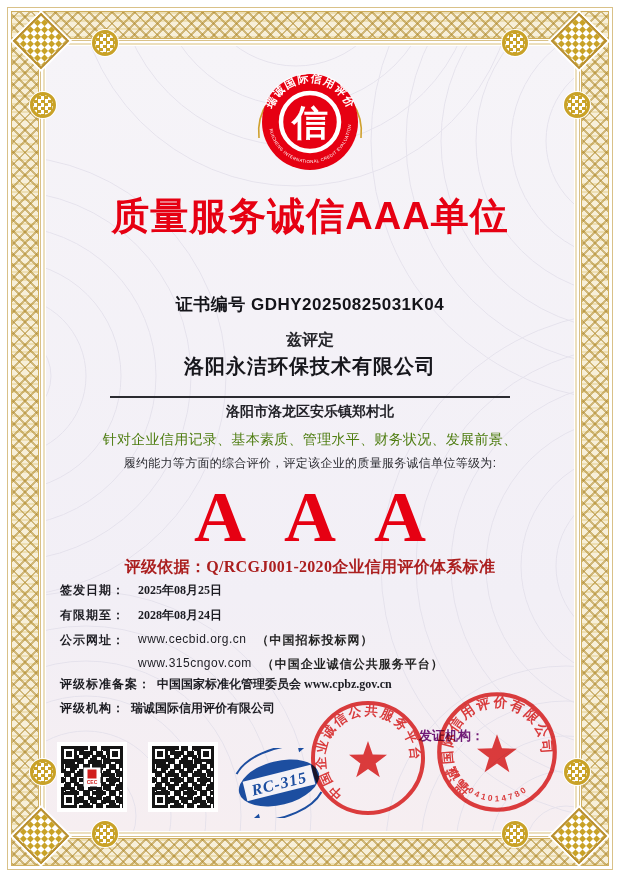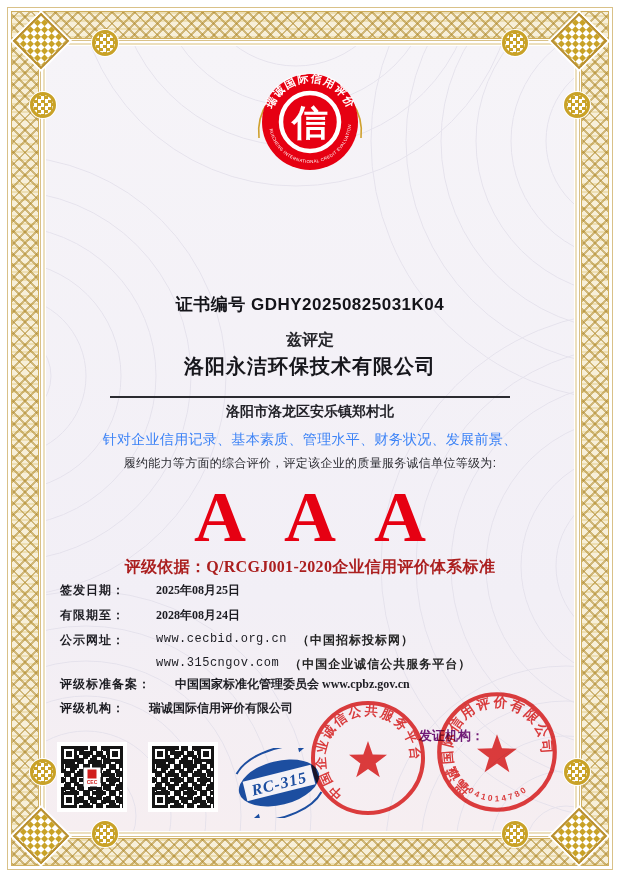--- a/index.html
+++ b/index.html
@@ -39,32 +39,32 @@
   .title{top:191px;font-size:38px;font-weight:900;color:#e60012;letter-spacing:1px;
          font-family:"Liberation Sans","DejaVu Sans",sans-serif;}
   .subtitle{top:252px;font-size:15px;color:#82828a;letter-spacing:.5px;}
   .certline{top:293px;font-size:17px;font-weight:bold;color:#141419;letter-spacing:.5px;}
   .hereby{top:330px;font-size:16px;font-weight:bold;color:#26262b;
           font-family:"Liberation Serif","DejaVu Serif",serif;}
   .company{top:353px;font-size:20px;font-weight:900;color:#17171c;letter-spacing:1px;
            font-family:"Liberation Serif","DejaVu Serif",serif;}
   .company-underline{position:absolute;top:396px;left:110px;width:400px;height:2px;background:#2b2b30;}
   .address{top:403px;font-size:14px;font-weight:bold;color:#222228;}
-  .para1{top:431px;font-size:14px;color:#3b82f6;letter-spacing:.3px;}
+  .para1{top:431px;font-size:14px;color:#4d7c0f;letter-spacing:.3px;}
   .para2{top:455px;font-size:12px;color:#2a2a30;letter-spacing:.3px;}
   .grade{top:476px;font-size:72px;font-weight:900;color:#e60012;letter-spacing:38px;padding-left:38px;
          font-family:"Liberation Serif","DejaVu Serif",serif;}
   .basis{top:557px;font-size:16px;font-weight:bold;color:#ab1f1f;letter-spacing:.3px;
          font-family:"Liberation Serif","DejaVu Serif",serif;}
 
   .frow{position:absolute;left:60px;display:flex;align-items:flex-start;font-size:12px;color:#1c1c22;}
   .flabel{font-weight:bold;font-family:"Liberation Serif","DejaVu Serif",serif;min-width:78px;letter-spacing:1px;}
   .flabel.auto{min-width:0;margin-right:6px;}
-  .fvalue{font-weight:bold;font-family:"Liberation Serif","DejaVu Serif",serif;margin-left:18px;}
-  .fvalue.web{font-weight:500;font-family:Liberation Mono, monospace;letter-spacing:.5px;}
+  .fvalue{font-weight:bold;font-family:"Liberation Serif","DejaVu Serif",serif;}
+  .fvalue.web{font-weight:500;font-family:Liberation Sans, sans-serif;letter-spacing:.5px;}
   .fnote{margin-left:10px;font-weight:bold;letter-spacing:1px;color:#222;}
 
   .issuer{position:absolute;left:419px;top:727px;font-size:13px;font-weight:bold;color:#701a75;z-index:2;
           font-family:"Liberation Serif","DejaVu Serif",serif;}
 
   
   .qr{position:absolute;top:742px;width:70px;height:70px;background:#fff;padding:4px;box-sizing:border-box;z-index:2;}
   .qr1{left:57px}.qr2{left:148px}
   .qr-pat{position:relative;width:100%;height:100%;
     background:
@@ -163,20 +163,21 @@
     <text font-size="11" font-weight="bold" fill="#ffffff" letter-spacing="1.5">
       <textPath href="#embTop" startOffset="13">瑞诚国际信用评价</textPath>
     </text>
     <text font-size="4.3" fill="#ffffff" letter-spacing="0.4">
       <textPath href="#embBot" startOffset="7">RUICHENG INTERNATIONAL CREDIT EVALUATION</textPath>
     </text>
     <circle cx="58" cy="58" r="29" fill="none" stroke="#ffffff" stroke-width="4.5"></circle>
     <text x="58" y="71" font-size="36" font-weight="bold" fill="#ffffff" text-anchor="middle">信</text>
   </svg>
 
+  <div class="center title">质量服务诚信AAA单位</div>
   <div class="center certline">证书编号  GDHY20250825031K04</div>
   <div class="center hereby">兹评定</div>
   <div class="center company">洛阳永洁环保技术有限公司</div>
   <div class="company-underline"></div>
   <div class="center address">洛阳市洛龙区安乐镇郑村北</div>
   <div class="center para1">针对企业信用记录、基本素质、管理水平、财务状况、发展前景、</div>
   <div class="center para2">履约能力等方面的综合评价，评定该企业的质量服务诚信单位等级为:</div>
   <div class="center grade">AAA</div>
   <div class="center basis">评级依据：Q/RCGJ001-2020企业信用评价体系标准</div>
 

